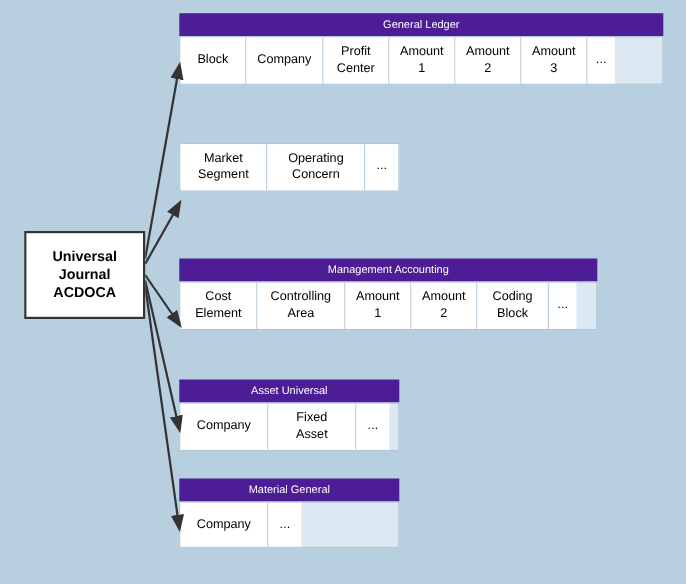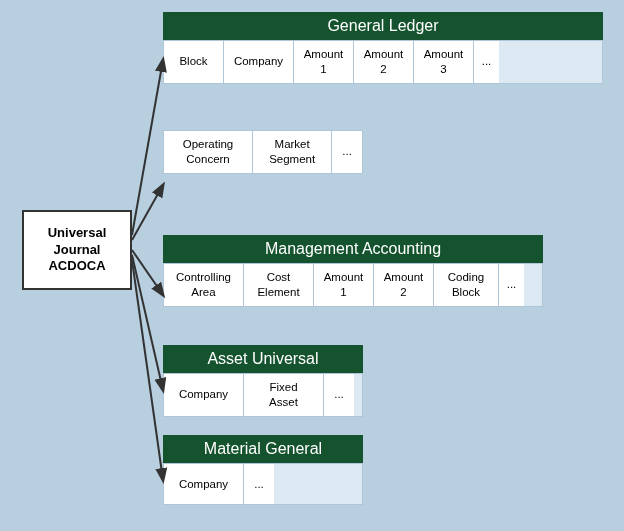--- a/index.html
+++ b/index.html
@@ -39,25 +39,25 @@
       z-index: 10;
     }
 
     
     .section {
       position: absolute;
       border: none;
     }
 
     .section-header {
-      background-color: #14532d;
+      background-color: #4c1d95;
       color: white;
       text-align: center;
       padding: 5px 22px;
-      font-size: 16px;
+      font-size: 10px;
       font-weight: normal;
     }
 
     .section-body {
       background-color: #dce9f3;
       border: 1px solid #aec6d8;
     }
 
     .section-row {
       display: flex;
@@ -159,44 +159,45 @@
 Journal
 ACDOCA</span>
   </div>
 
   <div class="section gl-section">
     <div class="section-header">General Ledger</div>
     <div class="section-body">
       <div class="section-row">
         <div class="cell" style="width:60px">Block</div>
         <div class="cell" style="width:70px">Company</div>
+        <div class="cell" style="width:60px">Profit<br>Center</div>
         <div class="cell" style="width:60px">Amount<br>1</div>
         <div class="cell" style="width:60px">Amount<br>2</div>
         <div class="cell" style="width:60px">Amount<br>3</div>
         <div class="cell" style="width:25px">...</div>
       </div>
     </div>
   </div>
 
   <div class="section prof-section">
     <div class="section-body">
       <div class="section-row">
+        <div class="cell" style="width:80px">Market<br>Segment</div>
         <div class="cell" style="width:90px">Operating<br>Concern</div>
-        <div class="cell" style="width:80px">Market<br>Segment</div>
         <div class="cell" style="width:30px">...</div>
       </div>
     </div>
   </div>
 
   <div class="section ma-section">
     <div class="section-header">Management Accounting</div>
     <div class="section-body">
       <div class="section-row">
+        <div class="cell" style="width:70px">Cost<br>Element</div>
         <div class="cell" style="width:80px">Controlling<br>Area</div>
-        <div class="cell" style="width:70px">Cost<br>Element</div>
         <div class="cell" style="width:60px">Amount<br>1</div>
         <div class="cell" style="width:60px">Amount<br>2</div>
         <div class="cell" style="width:65px">Coding<br>Block</div>
         <div class="cell" style="width:25px">...</div>
       </div>
     </div>
   </div>
 
   <div class="section aa-section">
     <div class="section-header">Asset Universal</div>

